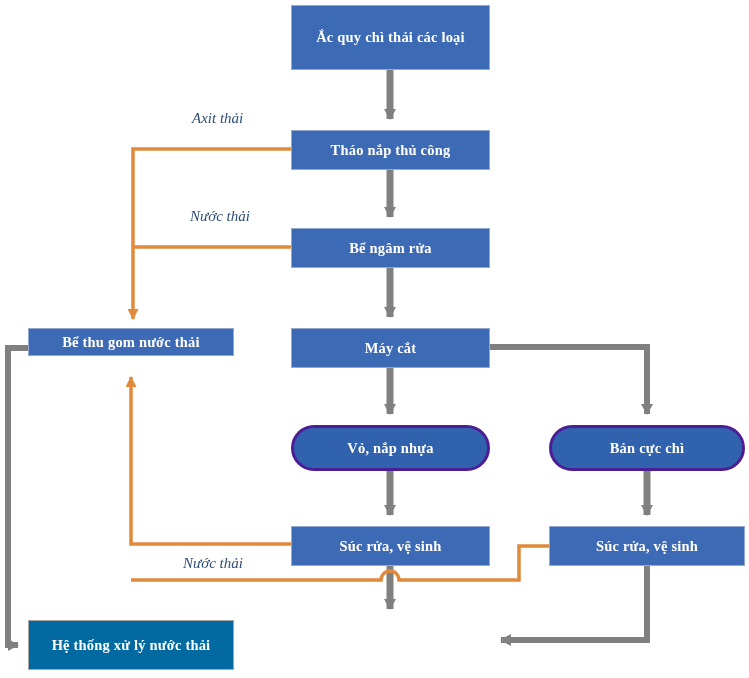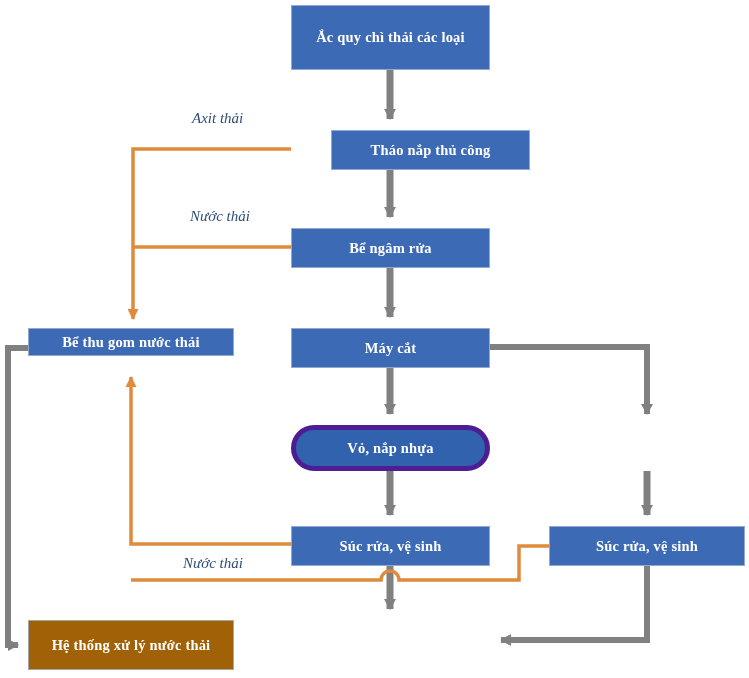--- a/index.html
+++ b/index.html
@@ -21,26 +21,26 @@
     font-size:14.5px;
     line-height:1.25;
     letter-spacing:.2px;
     padding:2px 6px;
   }
   .node.blue{
     background:#3D6AB5;
     border:1px solid #93A9CF;
   }
   .node.gray{
-    background:#a16207;
+    background:#0369a1;
     border:1px solid #A6A6A6;
   }
   .node.round{
     border-radius:26px;
-    border:5px solid #4c1d95;
+    border:3px solid #4c1d95;
     background:#3162AE;
   }
 
   .edge-label{
     position:absolute;
     color:#2E4E76;
     font-style:italic;
     font-weight:normal;
     font-size:15px;
     font-family:"Liberation Serif", serif;
@@ -94,30 +94,31 @@
 
     <path d="M291,247 L133,247" stroke="#E08A3C" stroke-width="3.5" fill="none"></path>
 
     <path d="M291,544 L131,544 L131,377" stroke="#E08A3C" stroke-width="3.5" fill="none" marker-end="url(#ah-orange-up)"></path>
 
     <path d="M549,546 L519,546 L519,580 L399,580 A6,6 0 0 0 381,580 L131,580" stroke="#E08A3C" stroke-width="3.5" fill="none"></path>
   </svg>
 
   <div class="node blue" style="left:291px;top:5px;width:199px;height:65px;">Ắc quy chì thải các loại</div>
 
-  <div class="node blue" style="left:291px;top:130px;width:199px;height:40px;margin-left:40px;">Tháo nắp thủ công</div>
+  <div class="node blue" style="left:291px;top:130px;width:199px;height:40px;">Tháo nắp thủ công</div>
 
   <div class="node blue" style="left:291px;top:328px;width:199px;height:40px;">Máy cắt</div>
 
   <div class="node blue" style="left:291px;top:228px;width:199px;height:40px;">Bể ngâm rửa</div>
 
   <div class="node blue" style="left:28px;top:328px;width:206px;height:28px;">Bể thu gom nước thải</div>
 
   <div class="node round" style="left:291px;top:425px;width:199px;height:46px;">Vỏ, nắp nhựa</div>
 
+  <div class="node round" style="left:549px;top:425px;width:196px;height:46px;">Bản cực chì</div>
 
   <div class="node blue" style="left:291px;top:526px;width:199px;height:40px;">Súc rửa, vệ sinh</div>
 
   <div class="node blue" style="left:549px;top:526px;width:196px;height:40px;">Súc rửa, vệ sinh</div>
 
   <div class="node gray" style="left:28px;top:620px;width:206px;height:50px;">Hệ thống xử lý nước thải</div>
 
 
   <div class="edge-label" style="left:172px;top:110px;">Axit thải</div>
 

